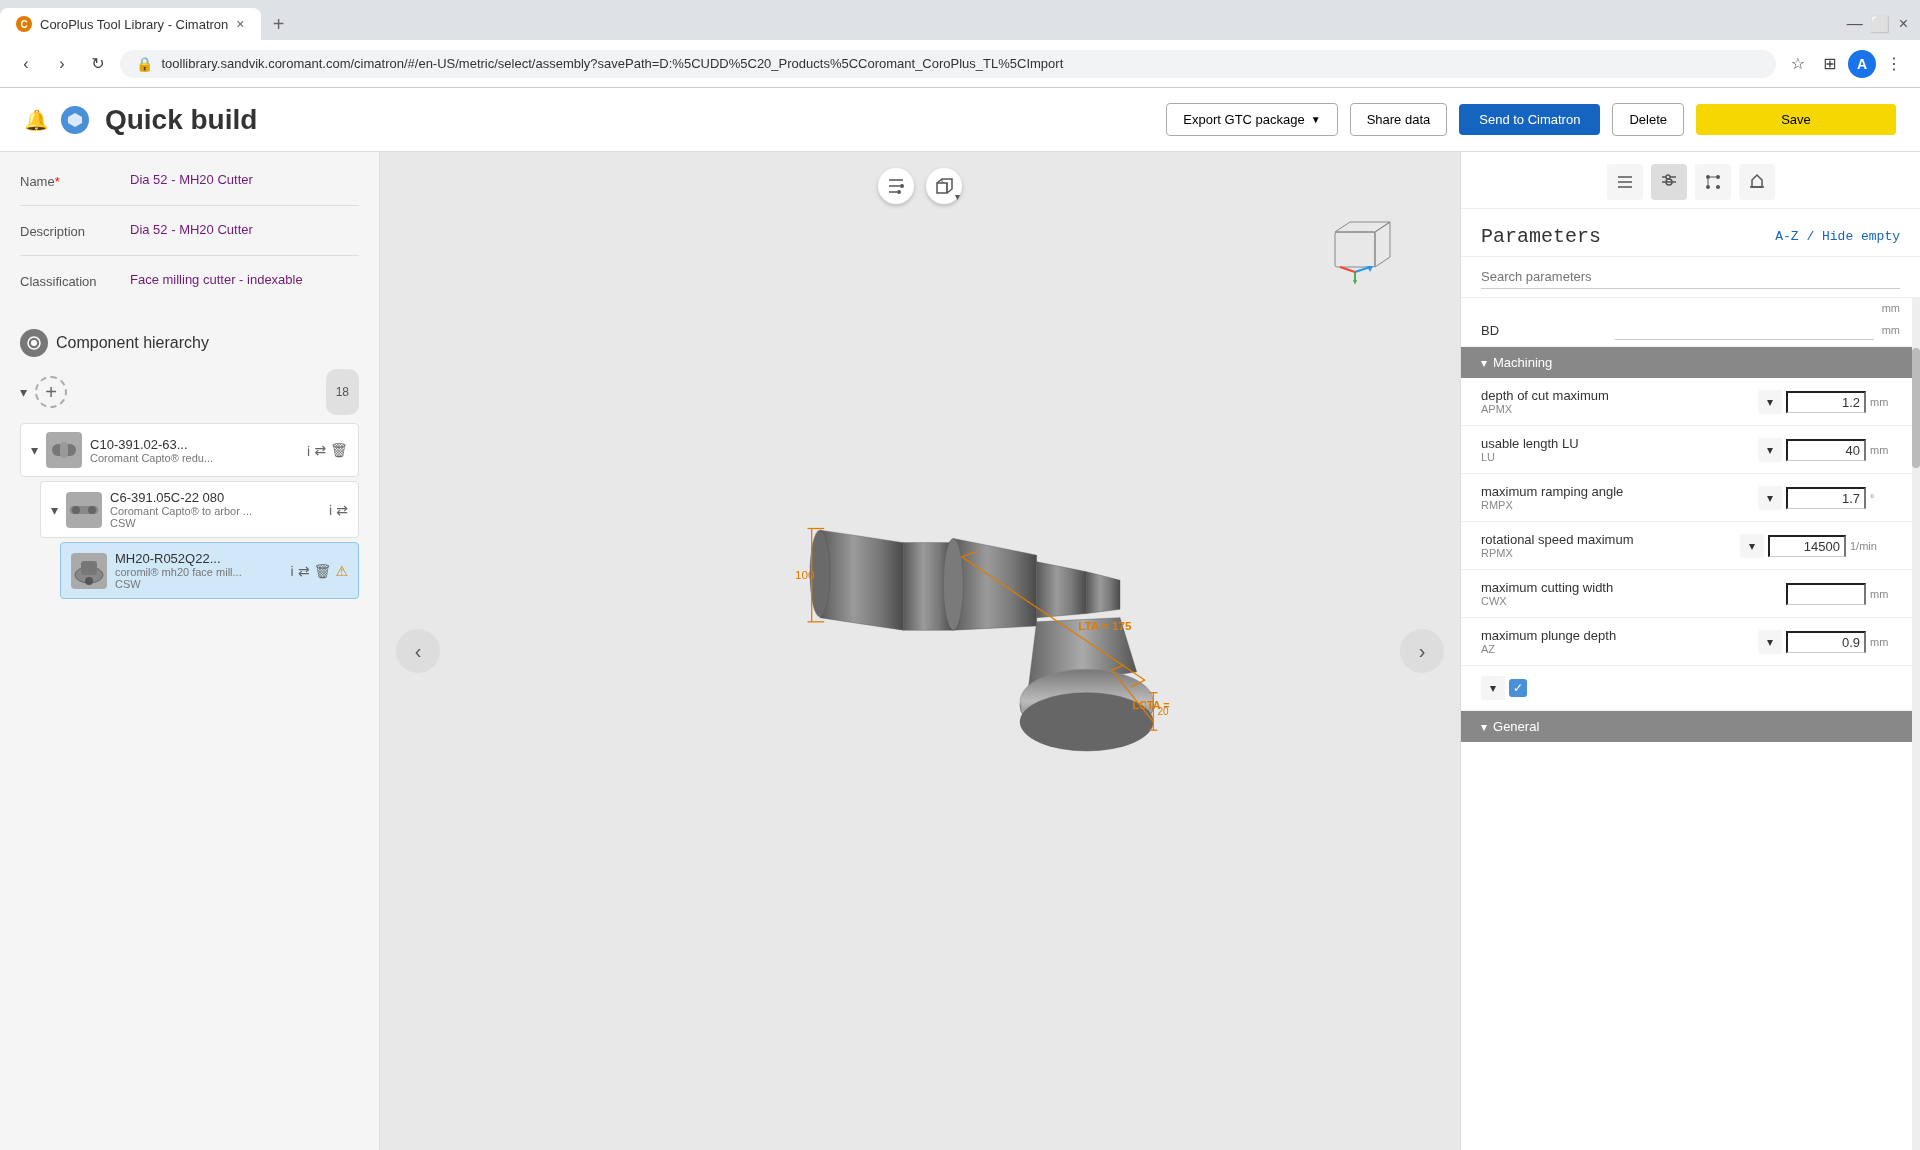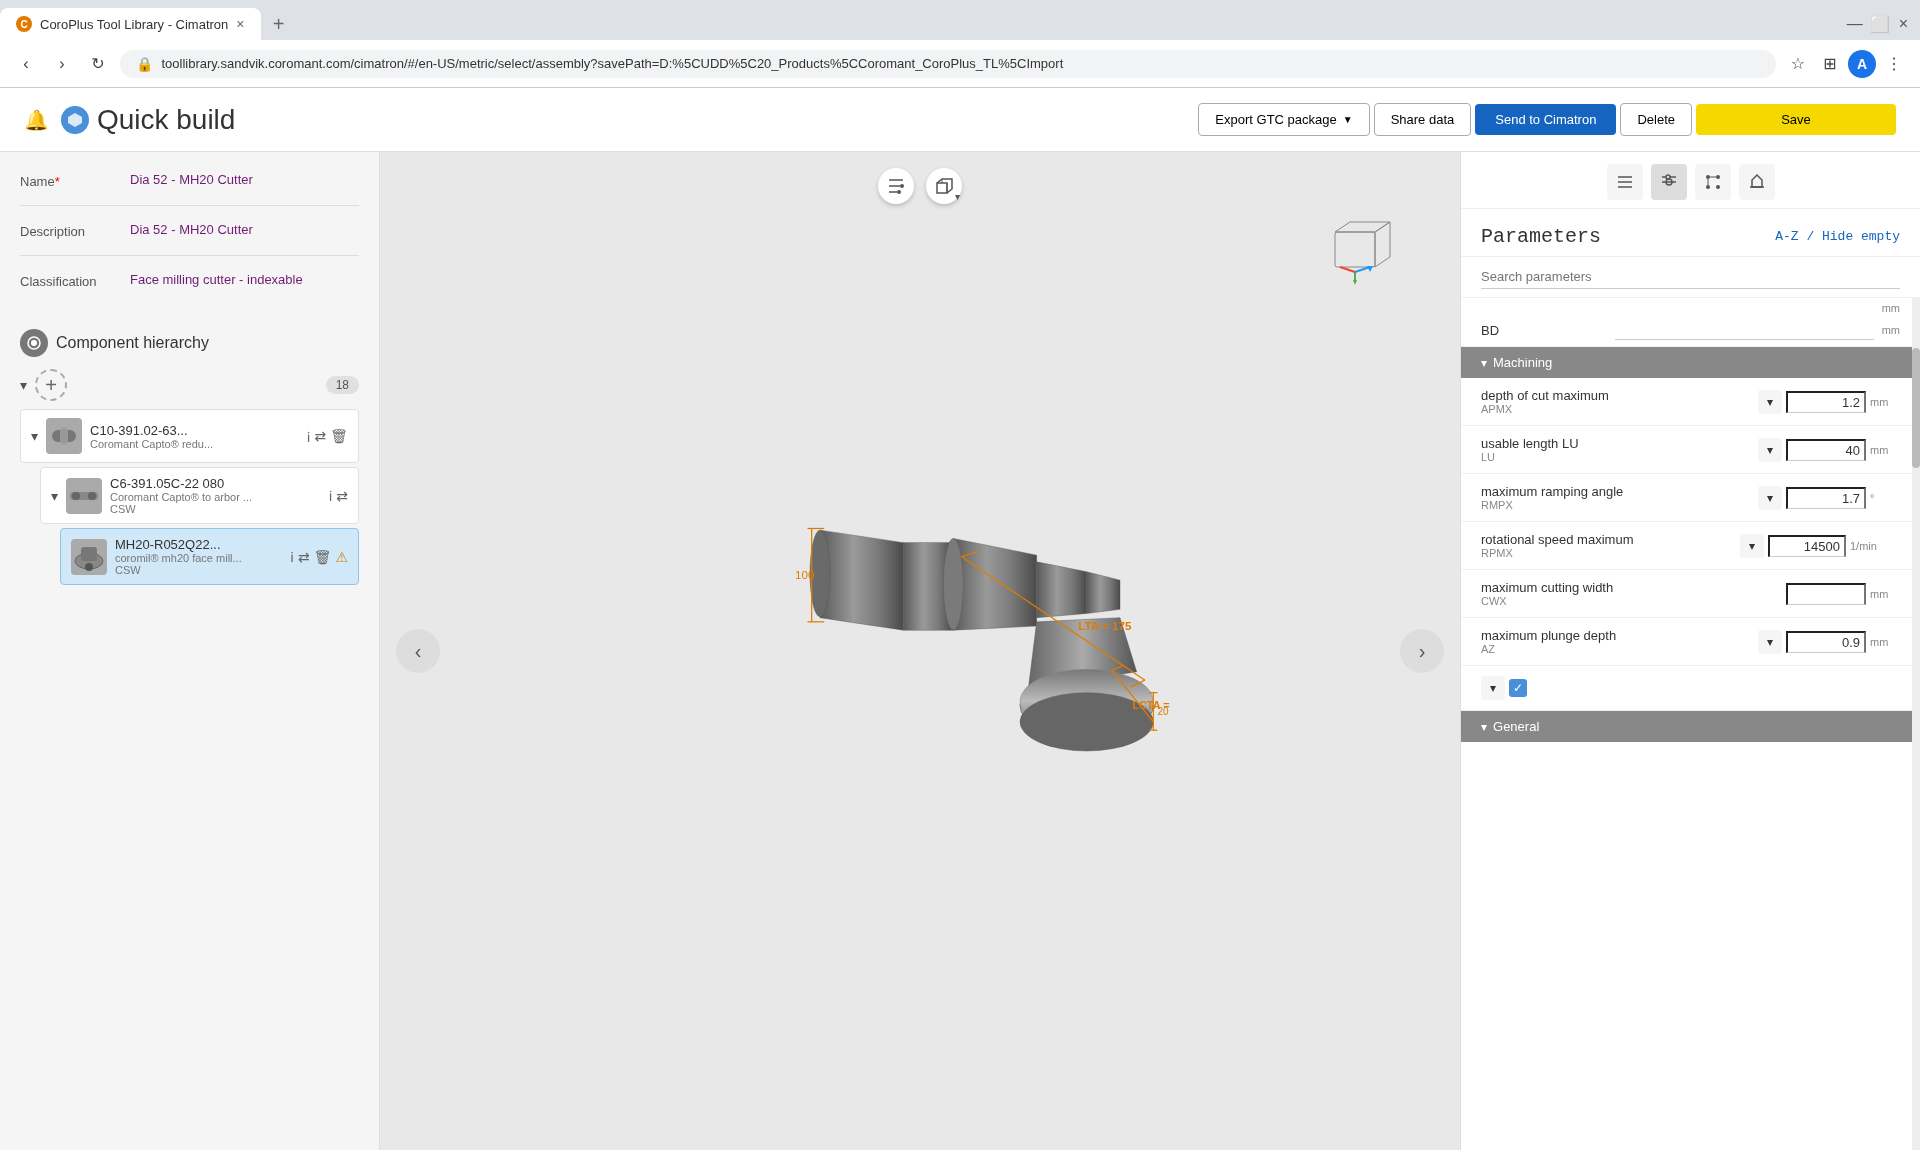--- a/index.html
+++ b/index.html
@@ -21,23 +21,23 @@
     .browser-action-btn { width: 28px; height: 28px; border-radius: 50%; display: flex; align-items: center; justify-content: center; cursor: pointer; color: #444; font-size: 16px; }
     .profile-circle { width: 28px; height: 28px; border-radius: 50%; background: #1a73e8; color: white; display: flex; align-items: center; justify-content: center; font-size: 14px; font-weight: bold; }
 
     
     .app { background: #f0f0f0; width: 1920px; height: 1062px; display: flex; flex-direction: column; }
 
     
     .toolbar { background: #fff; border-bottom: 1px solid #ddd; padding: 0 24px; height: 64px; display: flex; align-items: center; }
     .toolbar-left { display: flex; align-items: center; gap: 12px; }
     .bell-icon { color: #555; font-size: 20px; cursor: pointer; }
-    .quick-build-label { font-size: 28px; font-weight: 400; color: #333; display: flex; align-items: center; gap: 8px; }
+    .quick-build-label { font-size: 28px; font-weight: 700; color: #333; display: flex; align-items: center; gap: 16px; }
     .quick-build-icon { background: #4a90d9; color: white; border-radius: 50%; width: 28px; height: 28px; display: flex; align-items: center; justify-content: center; font-size: 14px; }
-    .toolbar-right { margin-left: auto; display: flex; align-items: center; gap: 4px; }
+    .toolbar-right { margin-left: auto; display: flex; align-items: center; gap: 12px; }
     .btn-export { background: #fff; border: 1px solid #aaa; border-radius: 4px; padding: 8px 16px; font-size: 13px; cursor: pointer; display: flex; align-items: center; gap: 6px; }
     .btn-export .dropdown-arrow { font-size: 10px; }
     .btn-share { background: #fff; border: 1px solid #aaa; border-radius: 4px; padding: 8px 16px; font-size: 13px; cursor: pointer; }
     .btn-send { background: #1565c0; color: white; border: none; border-radius: 4px; padding: 8px 20px; font-size: 13px; cursor: pointer; font-weight: 500; }
     .btn-delete { background: #fff; border: 1px solid #aaa; border-radius: 4px; padding: 8px 16px; font-size: 13px; cursor: pointer; }
     .btn-save { background: #f5d800; border: none; border-radius: 4px; padding: 8px 40px; font-size: 13px; cursor: pointer; font-weight: 500; min-width: 200px; }
 
     
     .main-content { display: flex; flex: 1; overflow: hidden; }
 
@@ -47,21 +47,21 @@
     .field-row { display: flex; align-items: flex-start; margin-bottom: 16px; padding-bottom: 16px; border-bottom: 1px solid #ddd; }
     .field-label { width: 110px; font-size: 13px; color: #555; padding-top: 2px; flex-shrink: 0; }
     .field-value { flex: 1; font-size: 13px; color: #701a75; }
     .component-hierarchy { margin-top: 8px; }
     .hierarchy-header { display: flex; align-items: center; gap: 8px; margin-bottom: 12px; }
     .hierarchy-icon { width: 28px; height: 28px; background: #777; border-radius: 50%; display: flex; align-items: center; justify-content: center; }
     .hierarchy-title { font-size: 16px; font-weight: 500; color: #333; }
     .hierarchy-add-row { display: flex; align-items: center; gap: 8px; margin-bottom: 8px; }
     .collapse-btn { color: #555; cursor: pointer; font-size: 14px; }
     .add-component-btn { width: 32px; height: 32px; border: 2px dashed #aaa; border-radius: 50%; display: flex; align-items: center; justify-content: center; color: #666; font-size: 20px; cursor: pointer; }
-    .component-count { margin-left: auto; background: #e0e0e0; border-radius: 10px; padding: 2px 10px; font-size: 12px; color: #555; }
+    .component-count { margin-left: auto; background: #e0e0e0; border-radius: 10px; padding: 16px 10px; font-size: 12px; color: #555; }
     .component-item { background: #fff; border-radius: 4px; margin-bottom: 4px; padding: 8px 10px; display: flex; align-items: center; gap: 8px; border: 1px solid #e0e0e0; }
     .component-item.selected { background: #d0e8f8; border-color: #90c4e8; }
     .component-item.level2 { margin-left: 20px; }
     .component-item.level3 { margin-left: 40px; }
     .comp-icon { width: 36px; height: 36px; flex-shrink: 0; background: #aaa; border-radius: 4px; display: flex; align-items: center; justify-content: center; overflow: hidden; }
     .comp-info { flex: 1; min-width: 0; }
     .comp-name { font-size: 13px; font-weight: 500; color: #333; white-space: nowrap; overflow: hidden; text-overflow: ellipsis; }
     .comp-desc { font-size: 11px; color: #777; white-space: nowrap; overflow: hidden; text-overflow: ellipsis; }
     .comp-actions { display: flex; gap: 4px; align-items: center; }
     .comp-action-btn { color: #666; font-size: 14px; cursor: pointer; }

